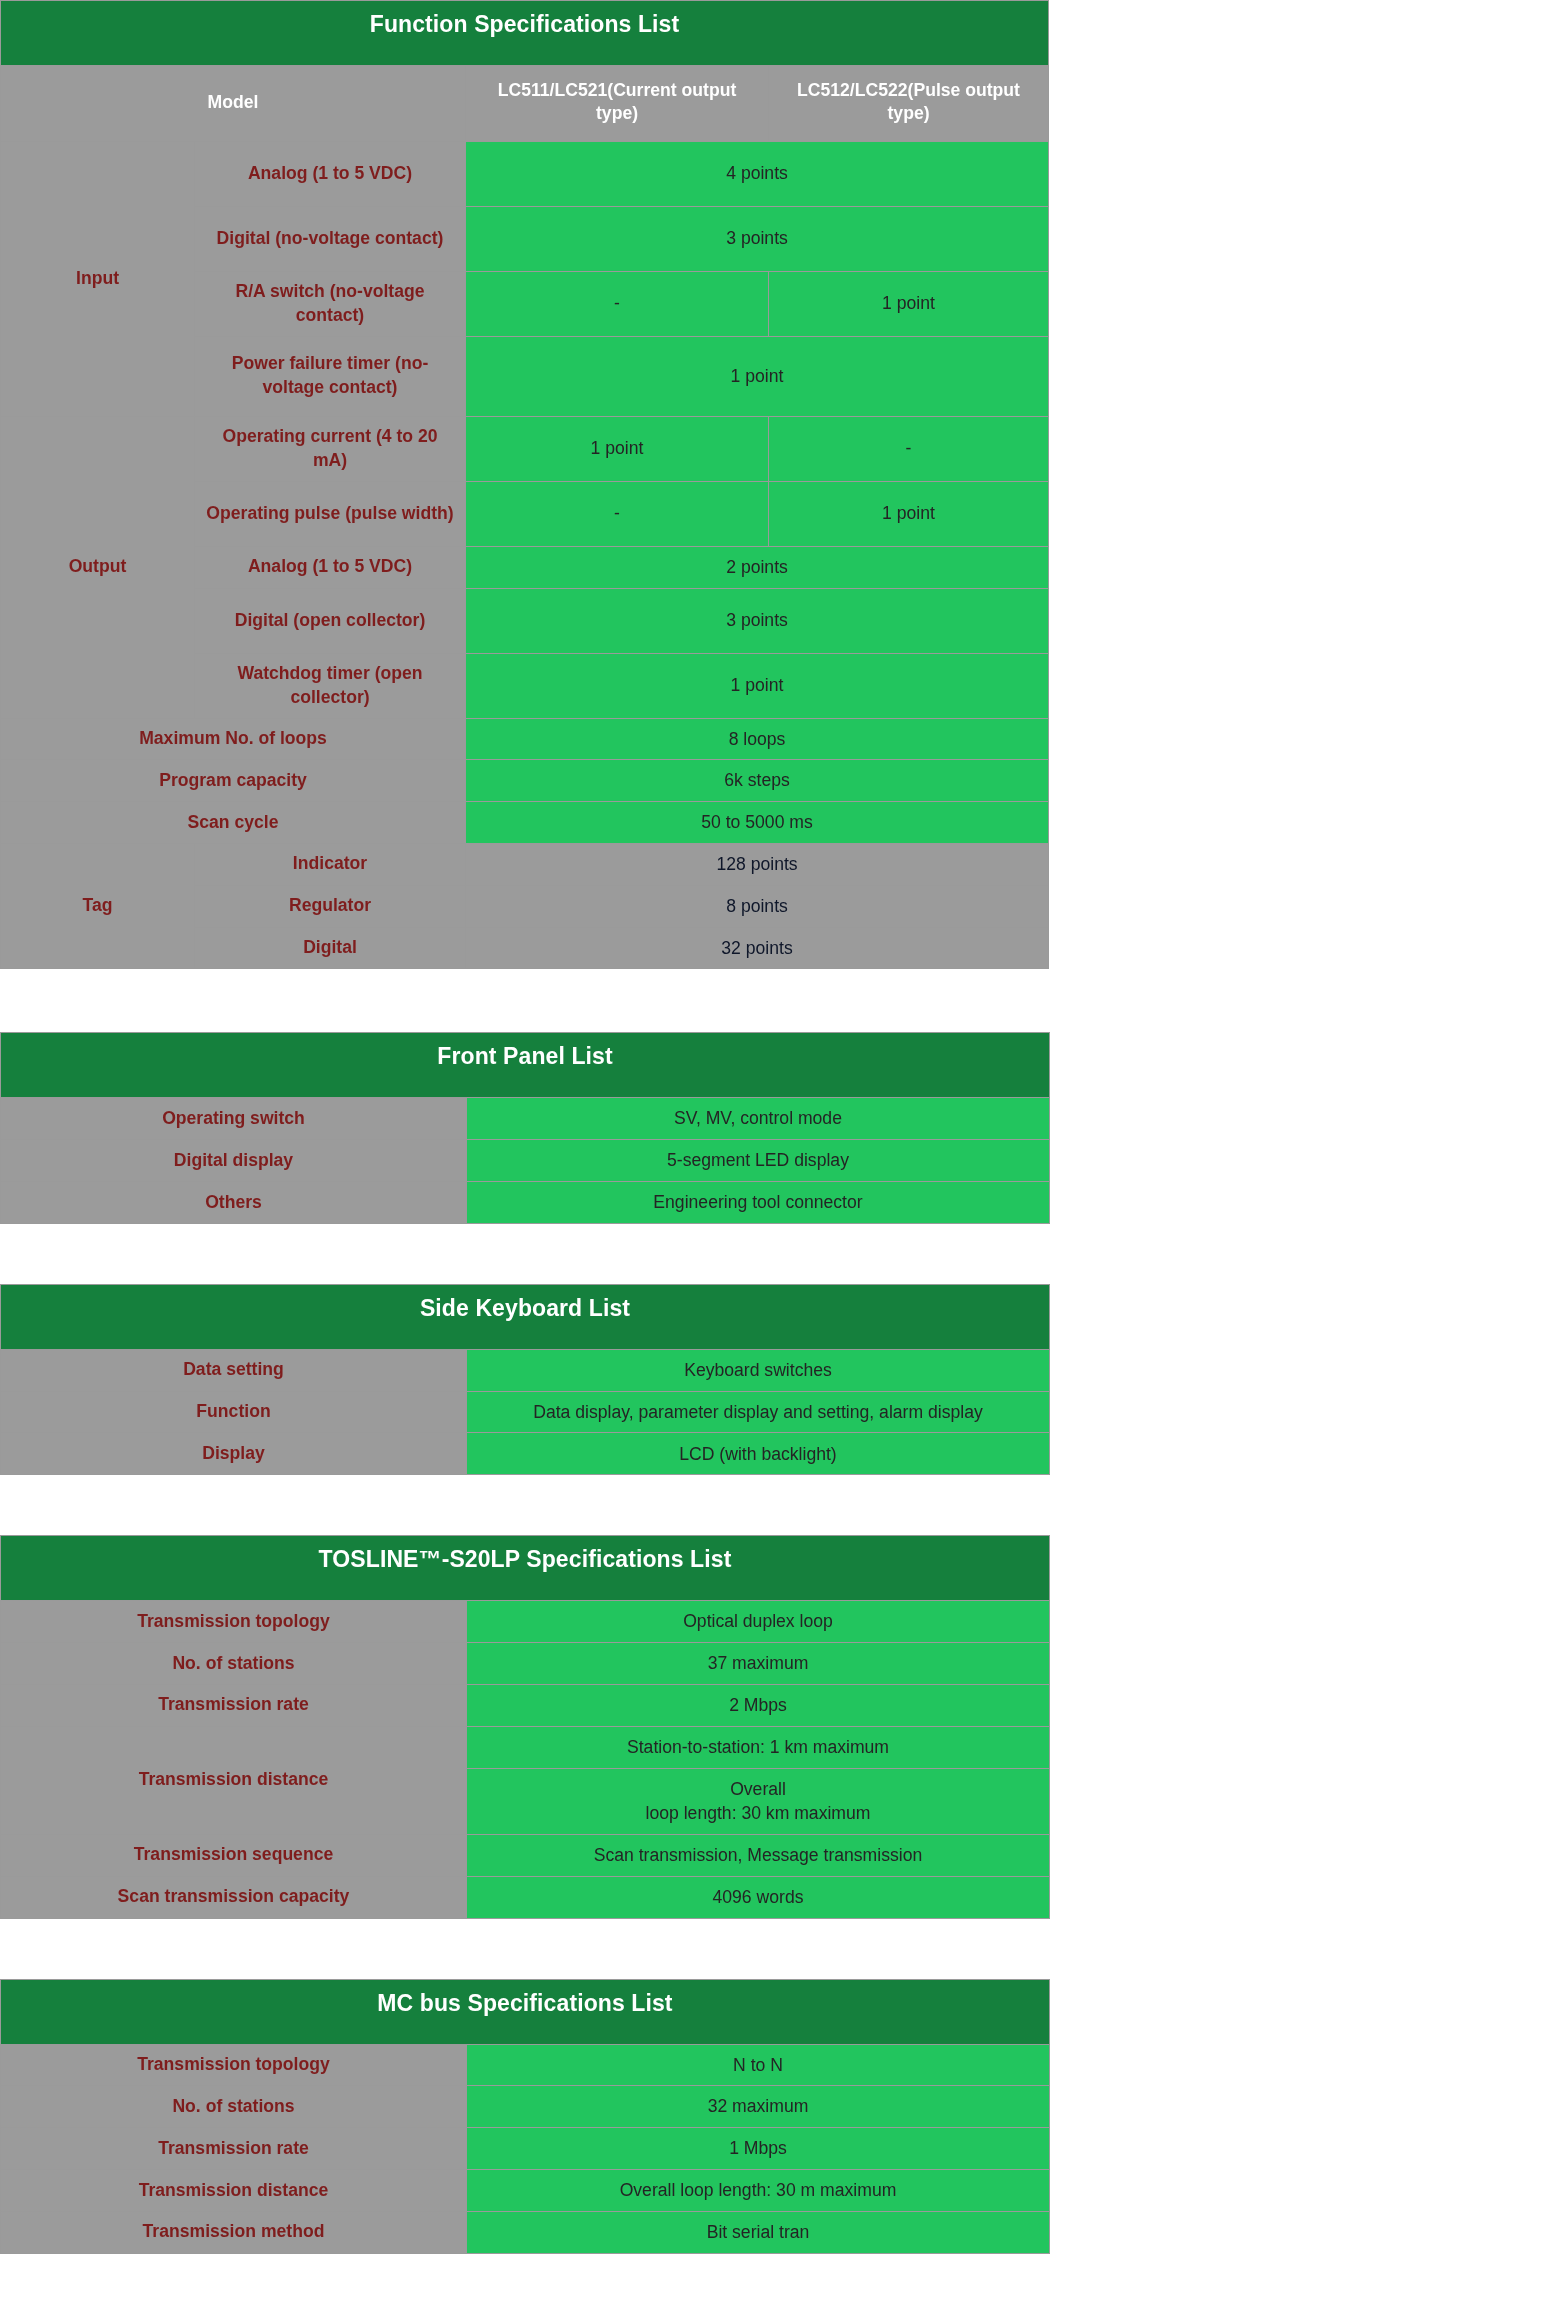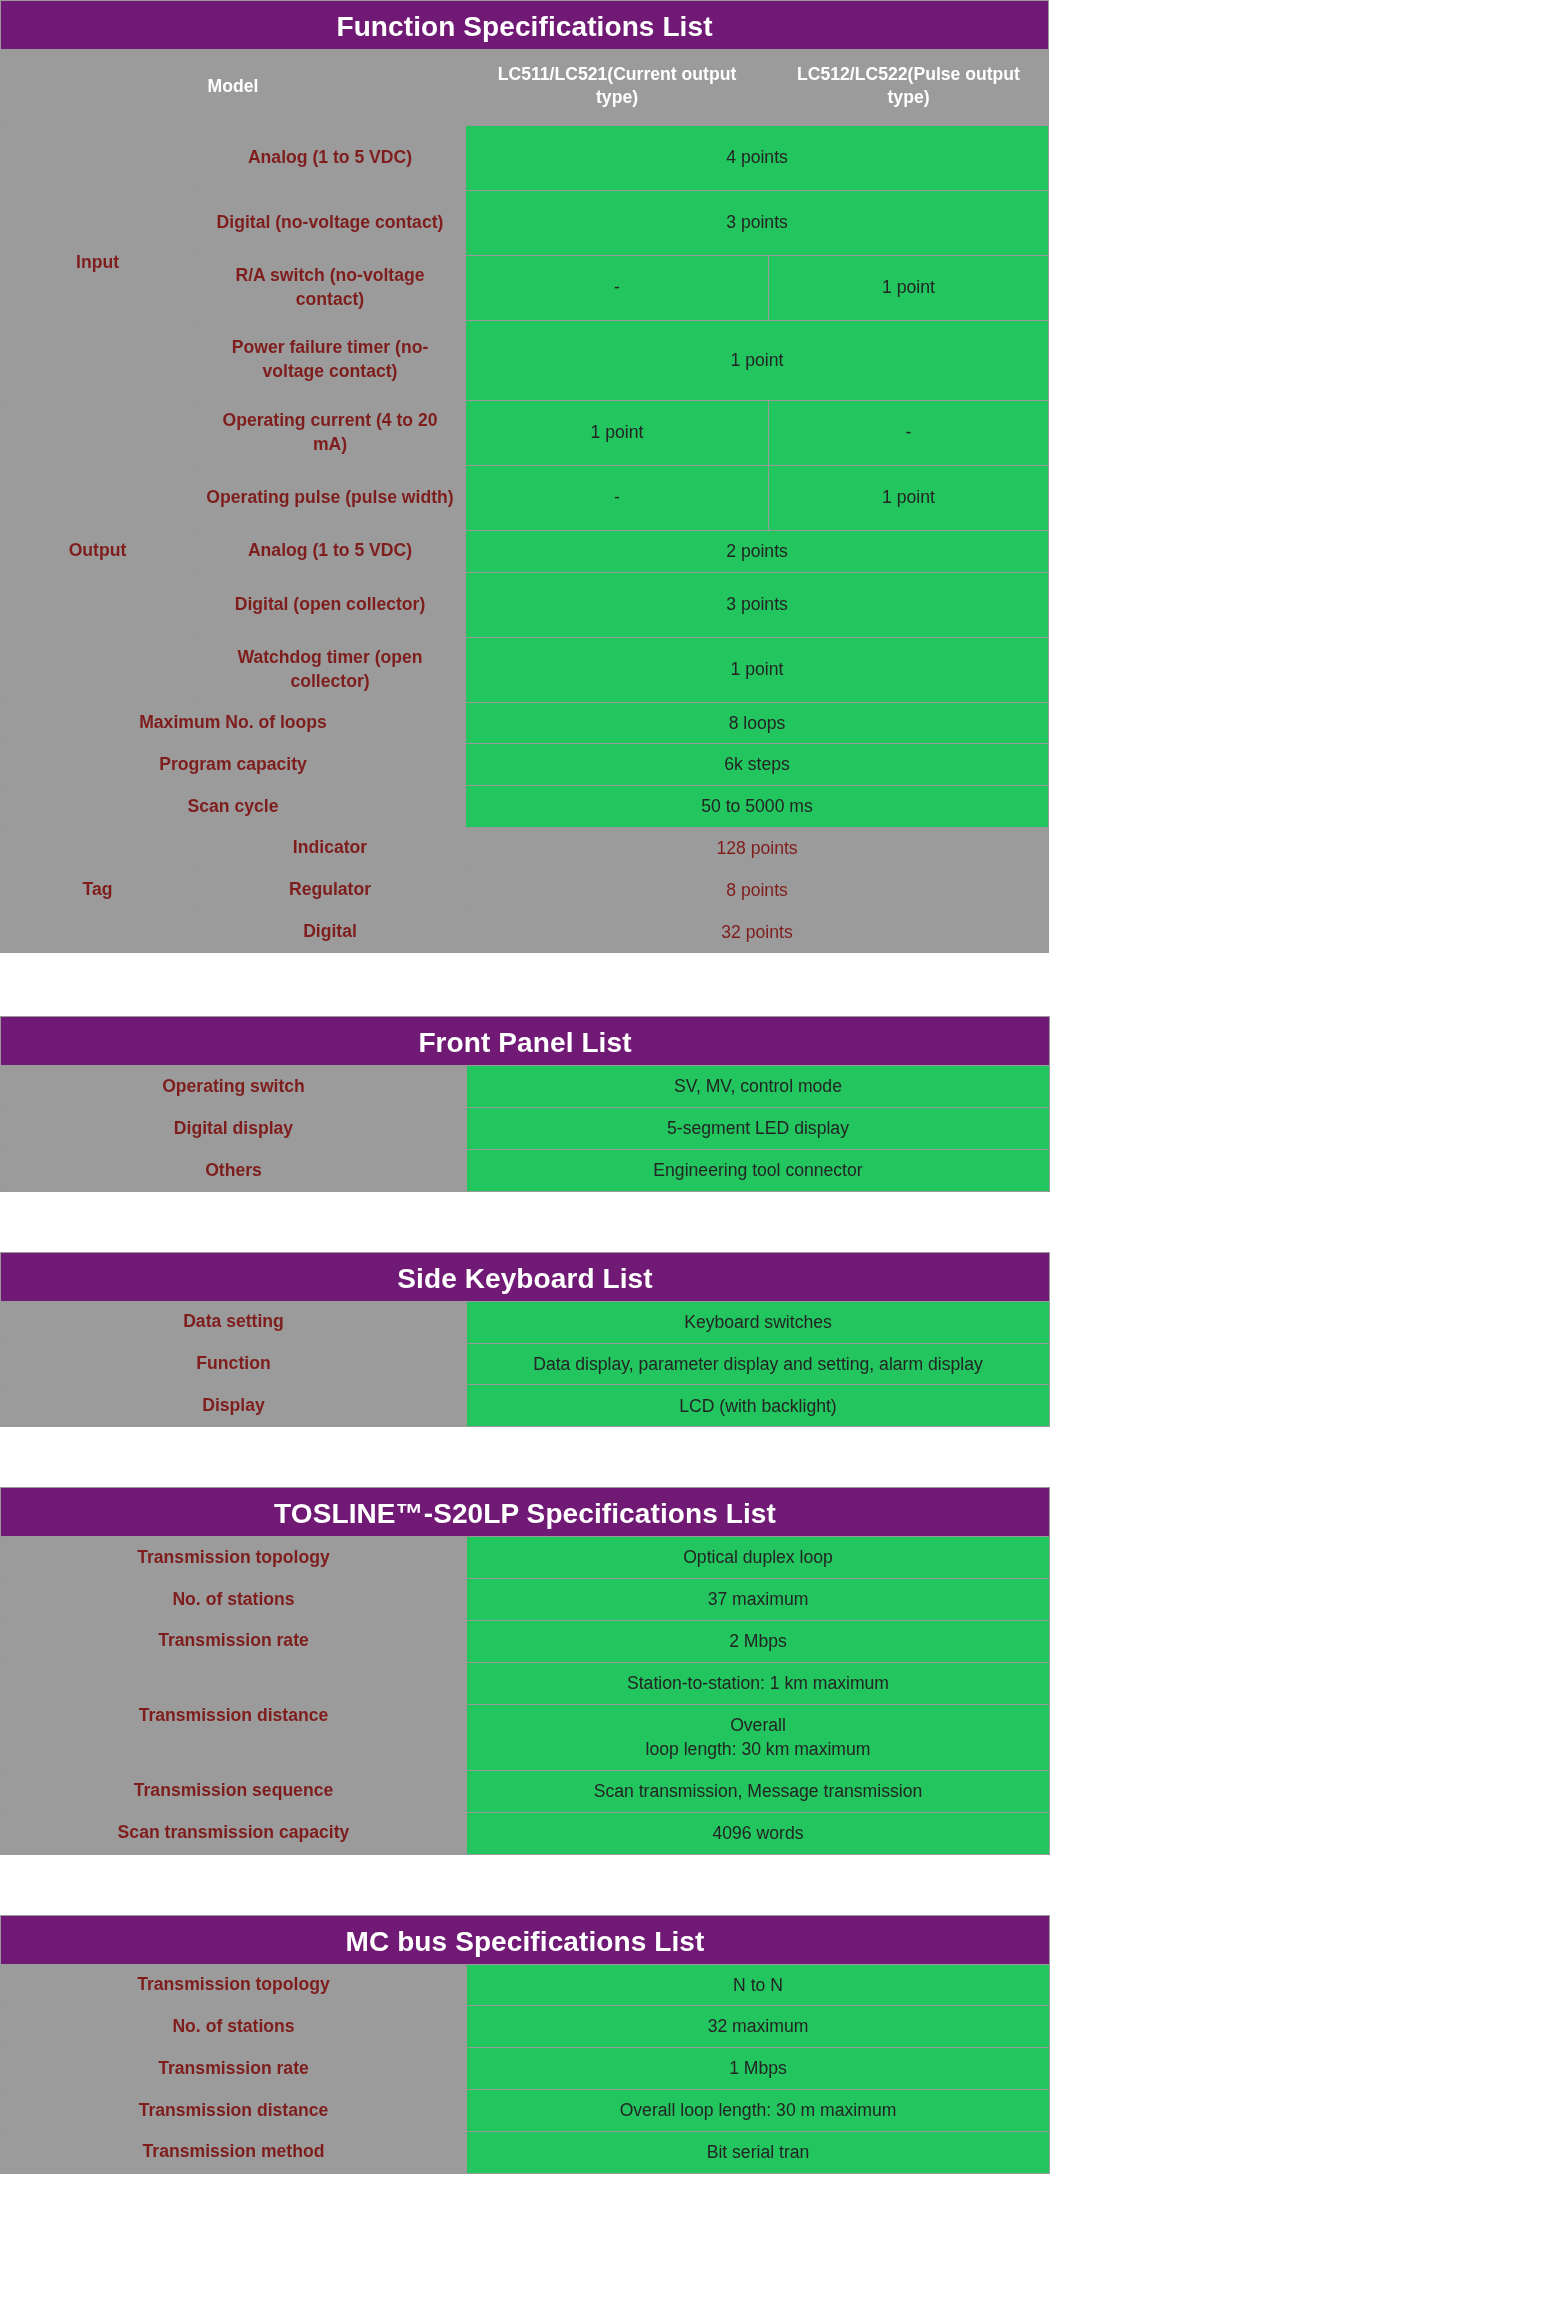--- a/index.html
+++ b/index.html
@@ -25,26 +25,26 @@
     border-collapse: collapse;
     table-layout: fixed;
     width: 1049px;
     font-size: 17.6px;
   }
   table.t-func { margin-top: 0; }
   .spacer-big { height: 63px; }
   .spacer-mid { height: 60px; }
 
   caption.title {
-    background: #701a75;
+    background: #15803d;
     color: #ffffff;
     font-weight: bold;
-    font-size: 28px;
-    text-align: center;
-    padding: 10px 0 6px 0;
+    font-size: 23px;
+    text-align: center;
+    padding: 10px 0 27px 0;
     border: 0.9px solid #9a9a9a;
     border-bottom: none;
     box-sizing: border-box;
     letter-spacing: 0.1px;
   }
   td, th {
     border: 0.9px solid #9a9a9a;
     padding: 8.1px 9px;
     vertical-align: middle;
     box-sizing: border-box;
@@ -66,21 +66,21 @@
     padding-bottom: 14.5px;
   }
   .val {
     background: #22c55e;
     color: #242424;
     text-align: center;
     line-height: 1.4;
   }
   .val-gray {
     background: #9b9b9b;
-    color: #7f1d1d;
+    color: #0f172a;
     text-align: center;
     line-height: 1.4;
   }
   .tall { height: 65px; }
   .taller { height: 80px; }
   .two-line { line-height: 1.4; }
 </style>
 </head>
 <body>
 

